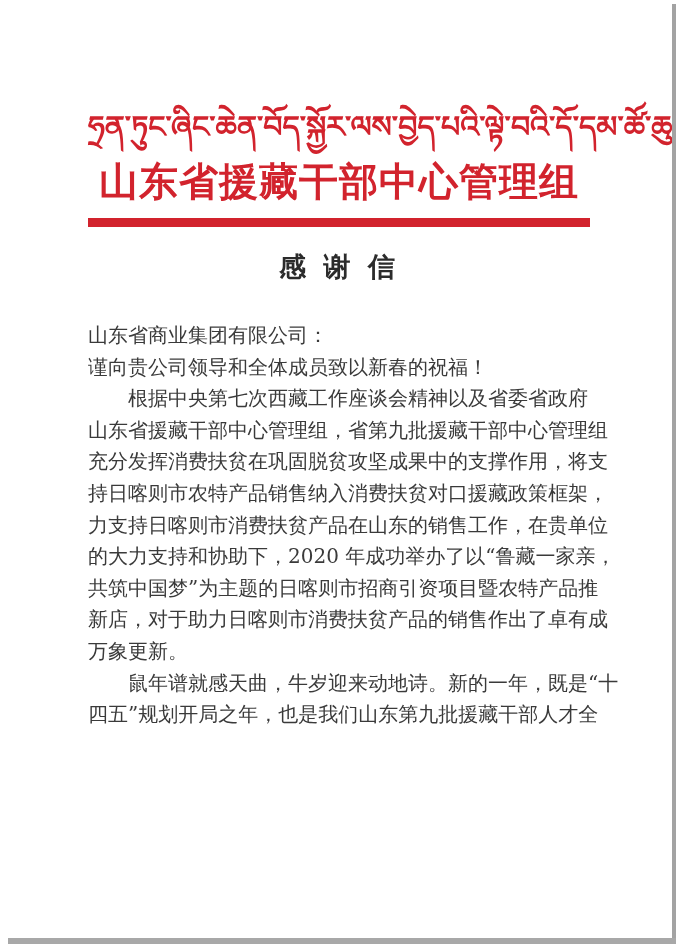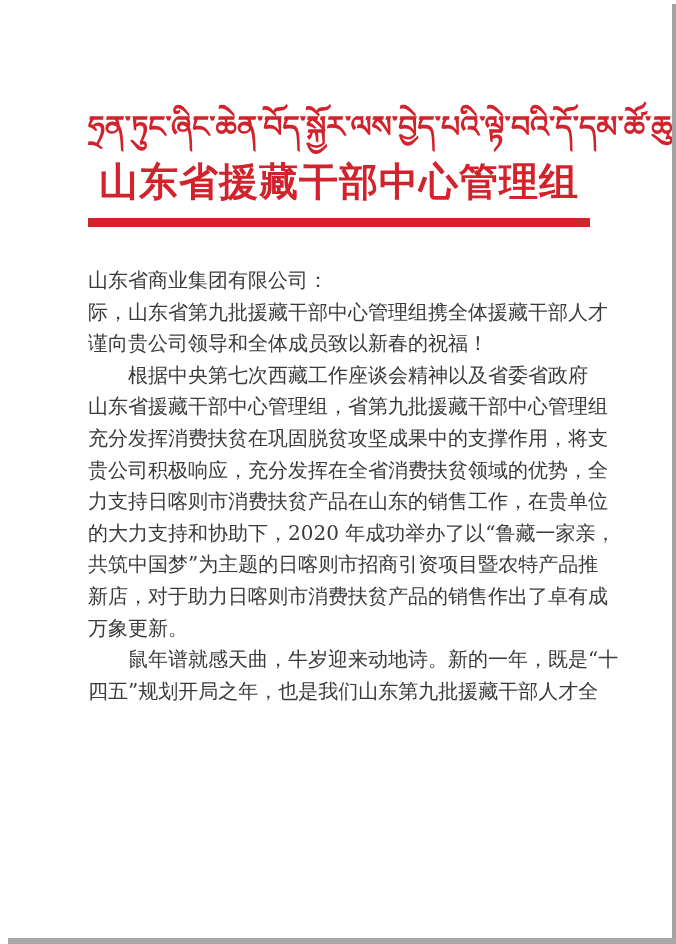--- a/index.html
+++ b/index.html
@@ -90,29 +90,29 @@
 
 <div class="page">
   <div class="content">
 
     <div class="tibetan">ཧྲན་ཏུང་ཞིང་ཆེན་བོད་སྐྱོར་ལས་བྱེད་པའི་ལྟེ་བའི་དོ་དམ་ཚོ་ཆུང་།</div>
 
     <div class="org-name">山东省援藏干部中心管理组</div>
 
     <div class="red-bar"></div>
 
+    <div class="letter-title">感 谢 信</div>
 
     <div class="letter-body">
         <div class="body-line">山东省商业集团有限公司：</div>
-        <div class="body-line">际，山东省第九批援藏干部中心管理组携全体援藏干部人才</div>
         <div class="body-line">谨向贵公司领导和全体成员致以新春的祝福！</div>
         <div class="body-line indent">根据中央第七次西藏工作座谈会精神以及省委省政府</div>
         <div class="body-line">山东省援藏干部中心管理组，省第九批援藏干部中心管理组</div>
         <div class="body-line">充分发挥消费扶贫在巩固脱贫攻坚成果中的支撑作用，将支</div>
-        <div class="body-line">贵公司积极响应，充分发挥在全省消费扶贫领域的优势，全</div>
+        <div class="body-line">持日喀则市农特产品销售纳入消费扶贫对口援藏政策框架，</div>
         <div class="body-line">力支持日喀则市消费扶贫产品在山东的销售工作，在贵单位</div>
         <div class="body-line">的大力支持和协助下，2020 年成功举办了以“鲁藏一家亲，</div>
         <div class="body-line">共筑中国梦”为主题的日喀则市招商引资项目暨农特产品推</div>
         <div class="body-line">新店，对于助力日喀则市消费扶贫产品的销售作出了卓有成</div>
         <div class="body-line">万象更新。</div>
         <div class="body-line indent">鼠年谱就感天曲，牛岁迎来动地诗。新的一年，既是“十</div>
         <div class="body-line">四五”规划开局之年，也是我们山东第九批援藏干部人才全</div>
       </div>
 
   </div>

